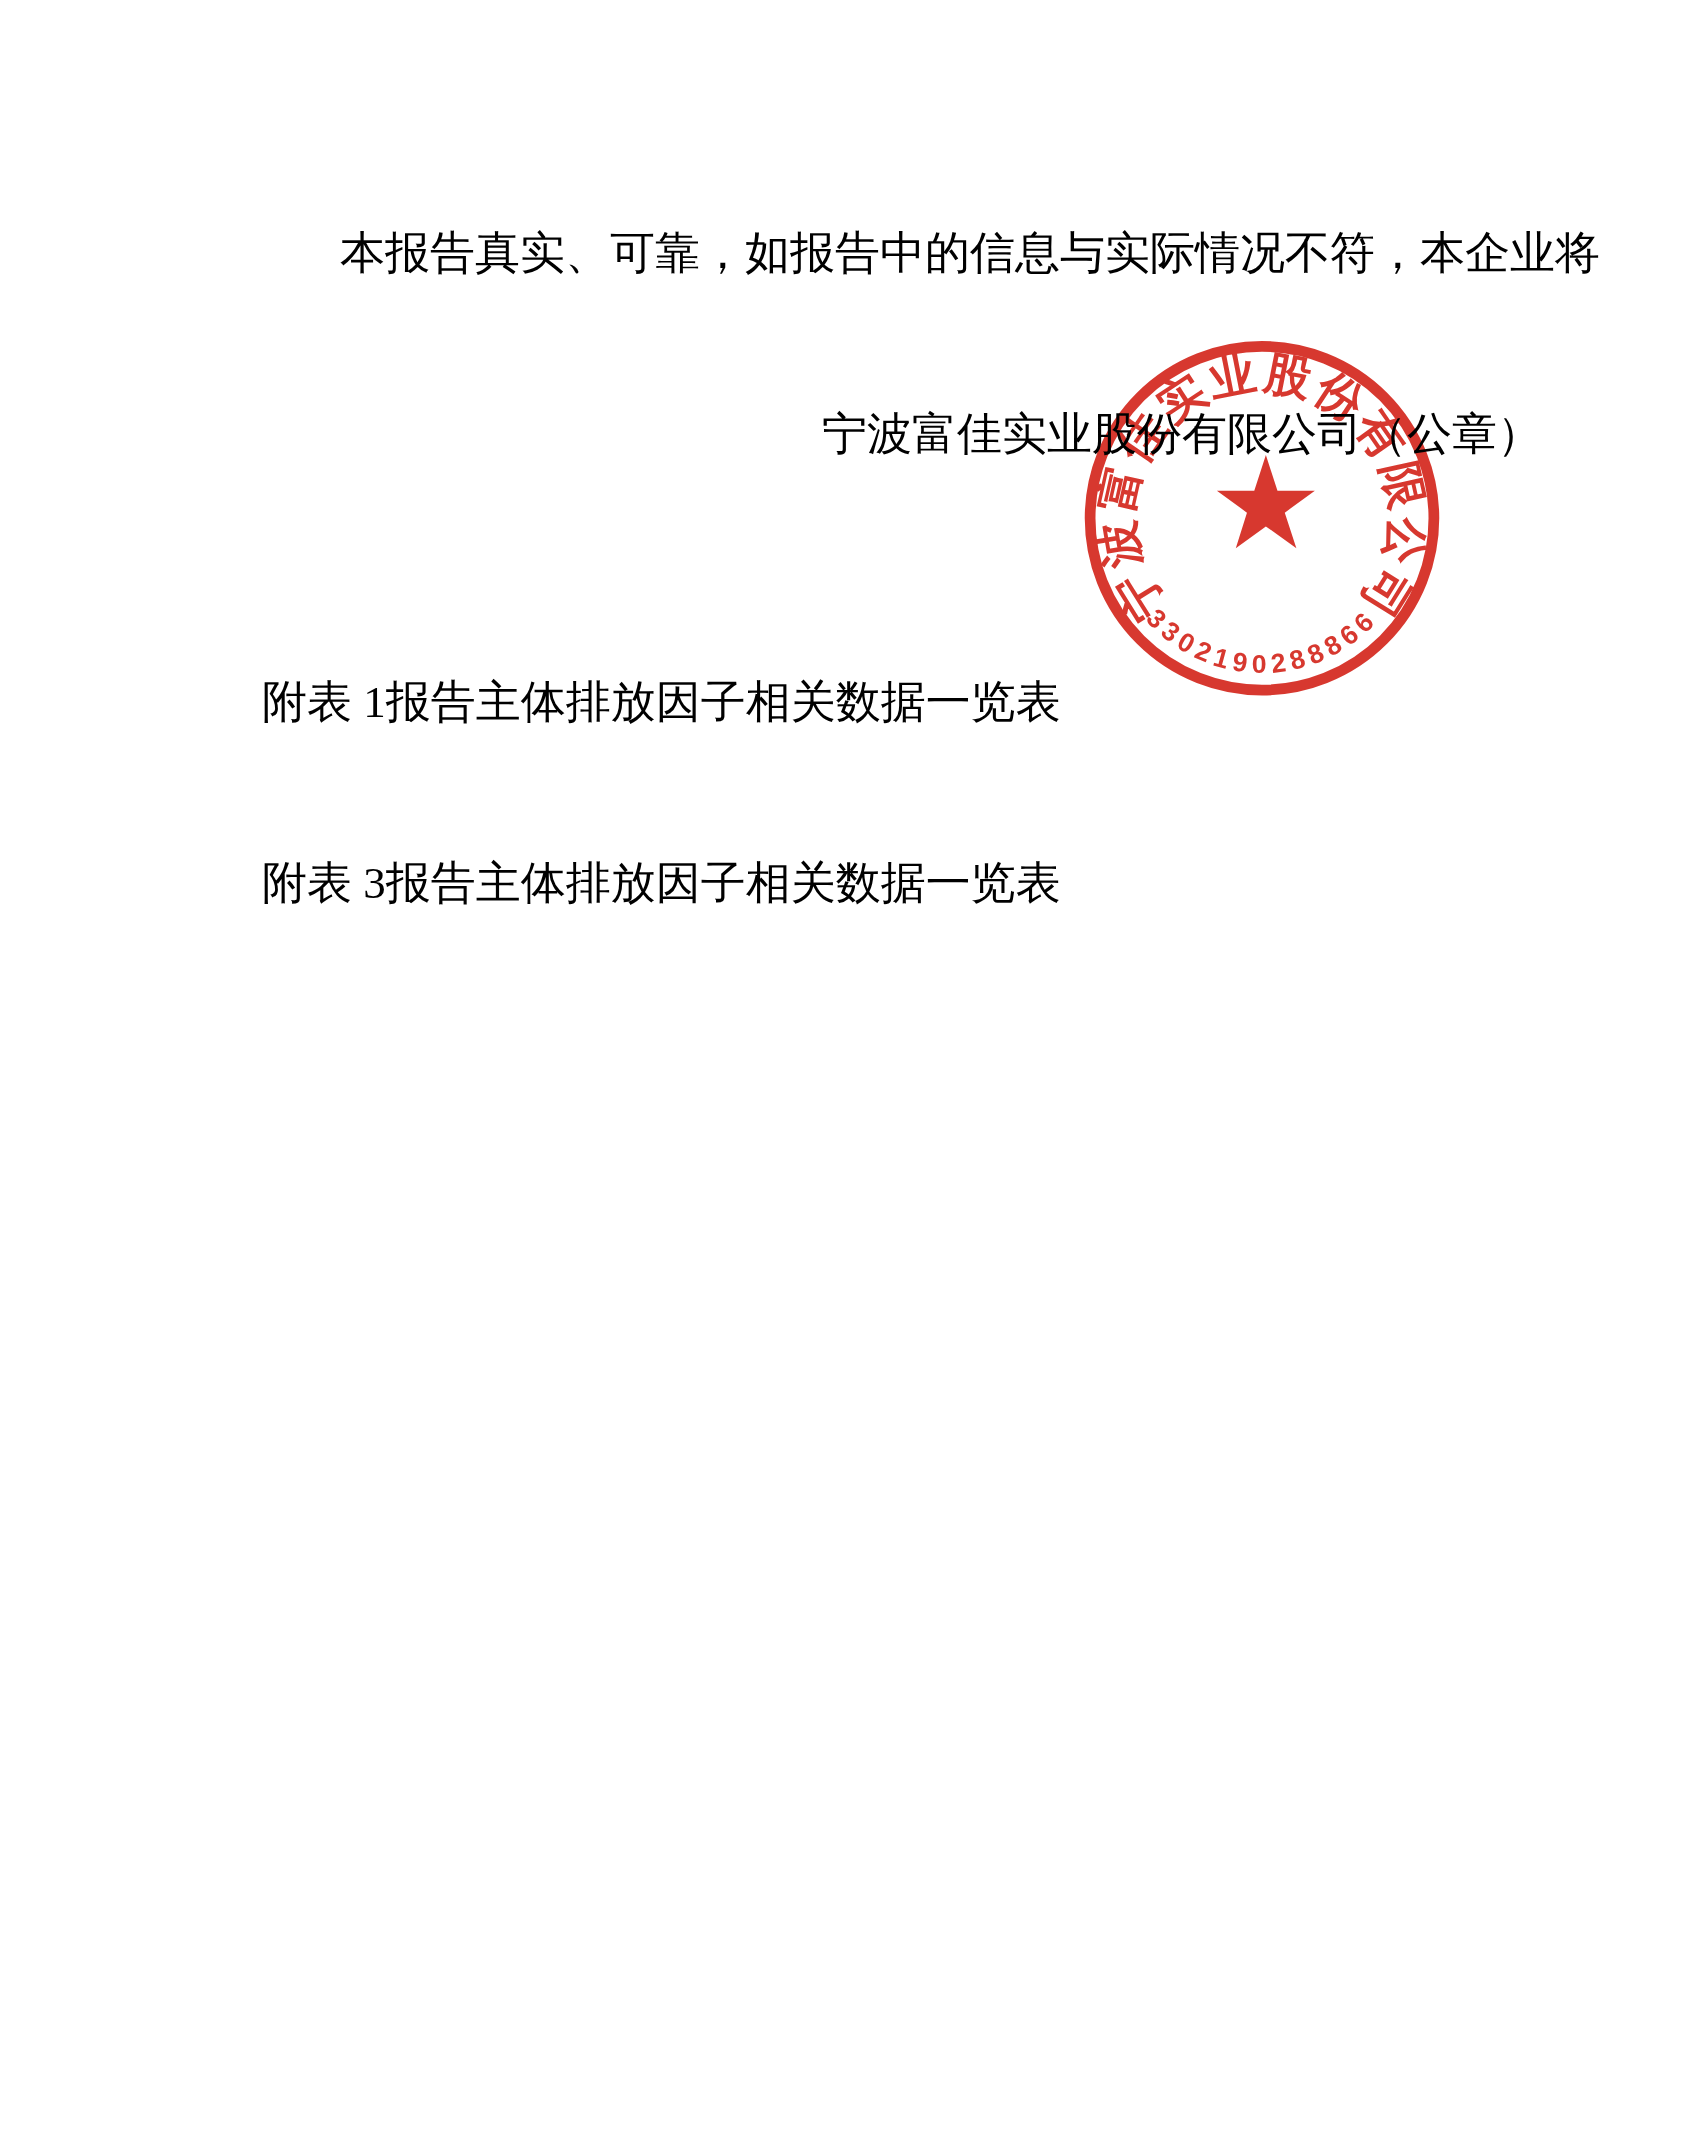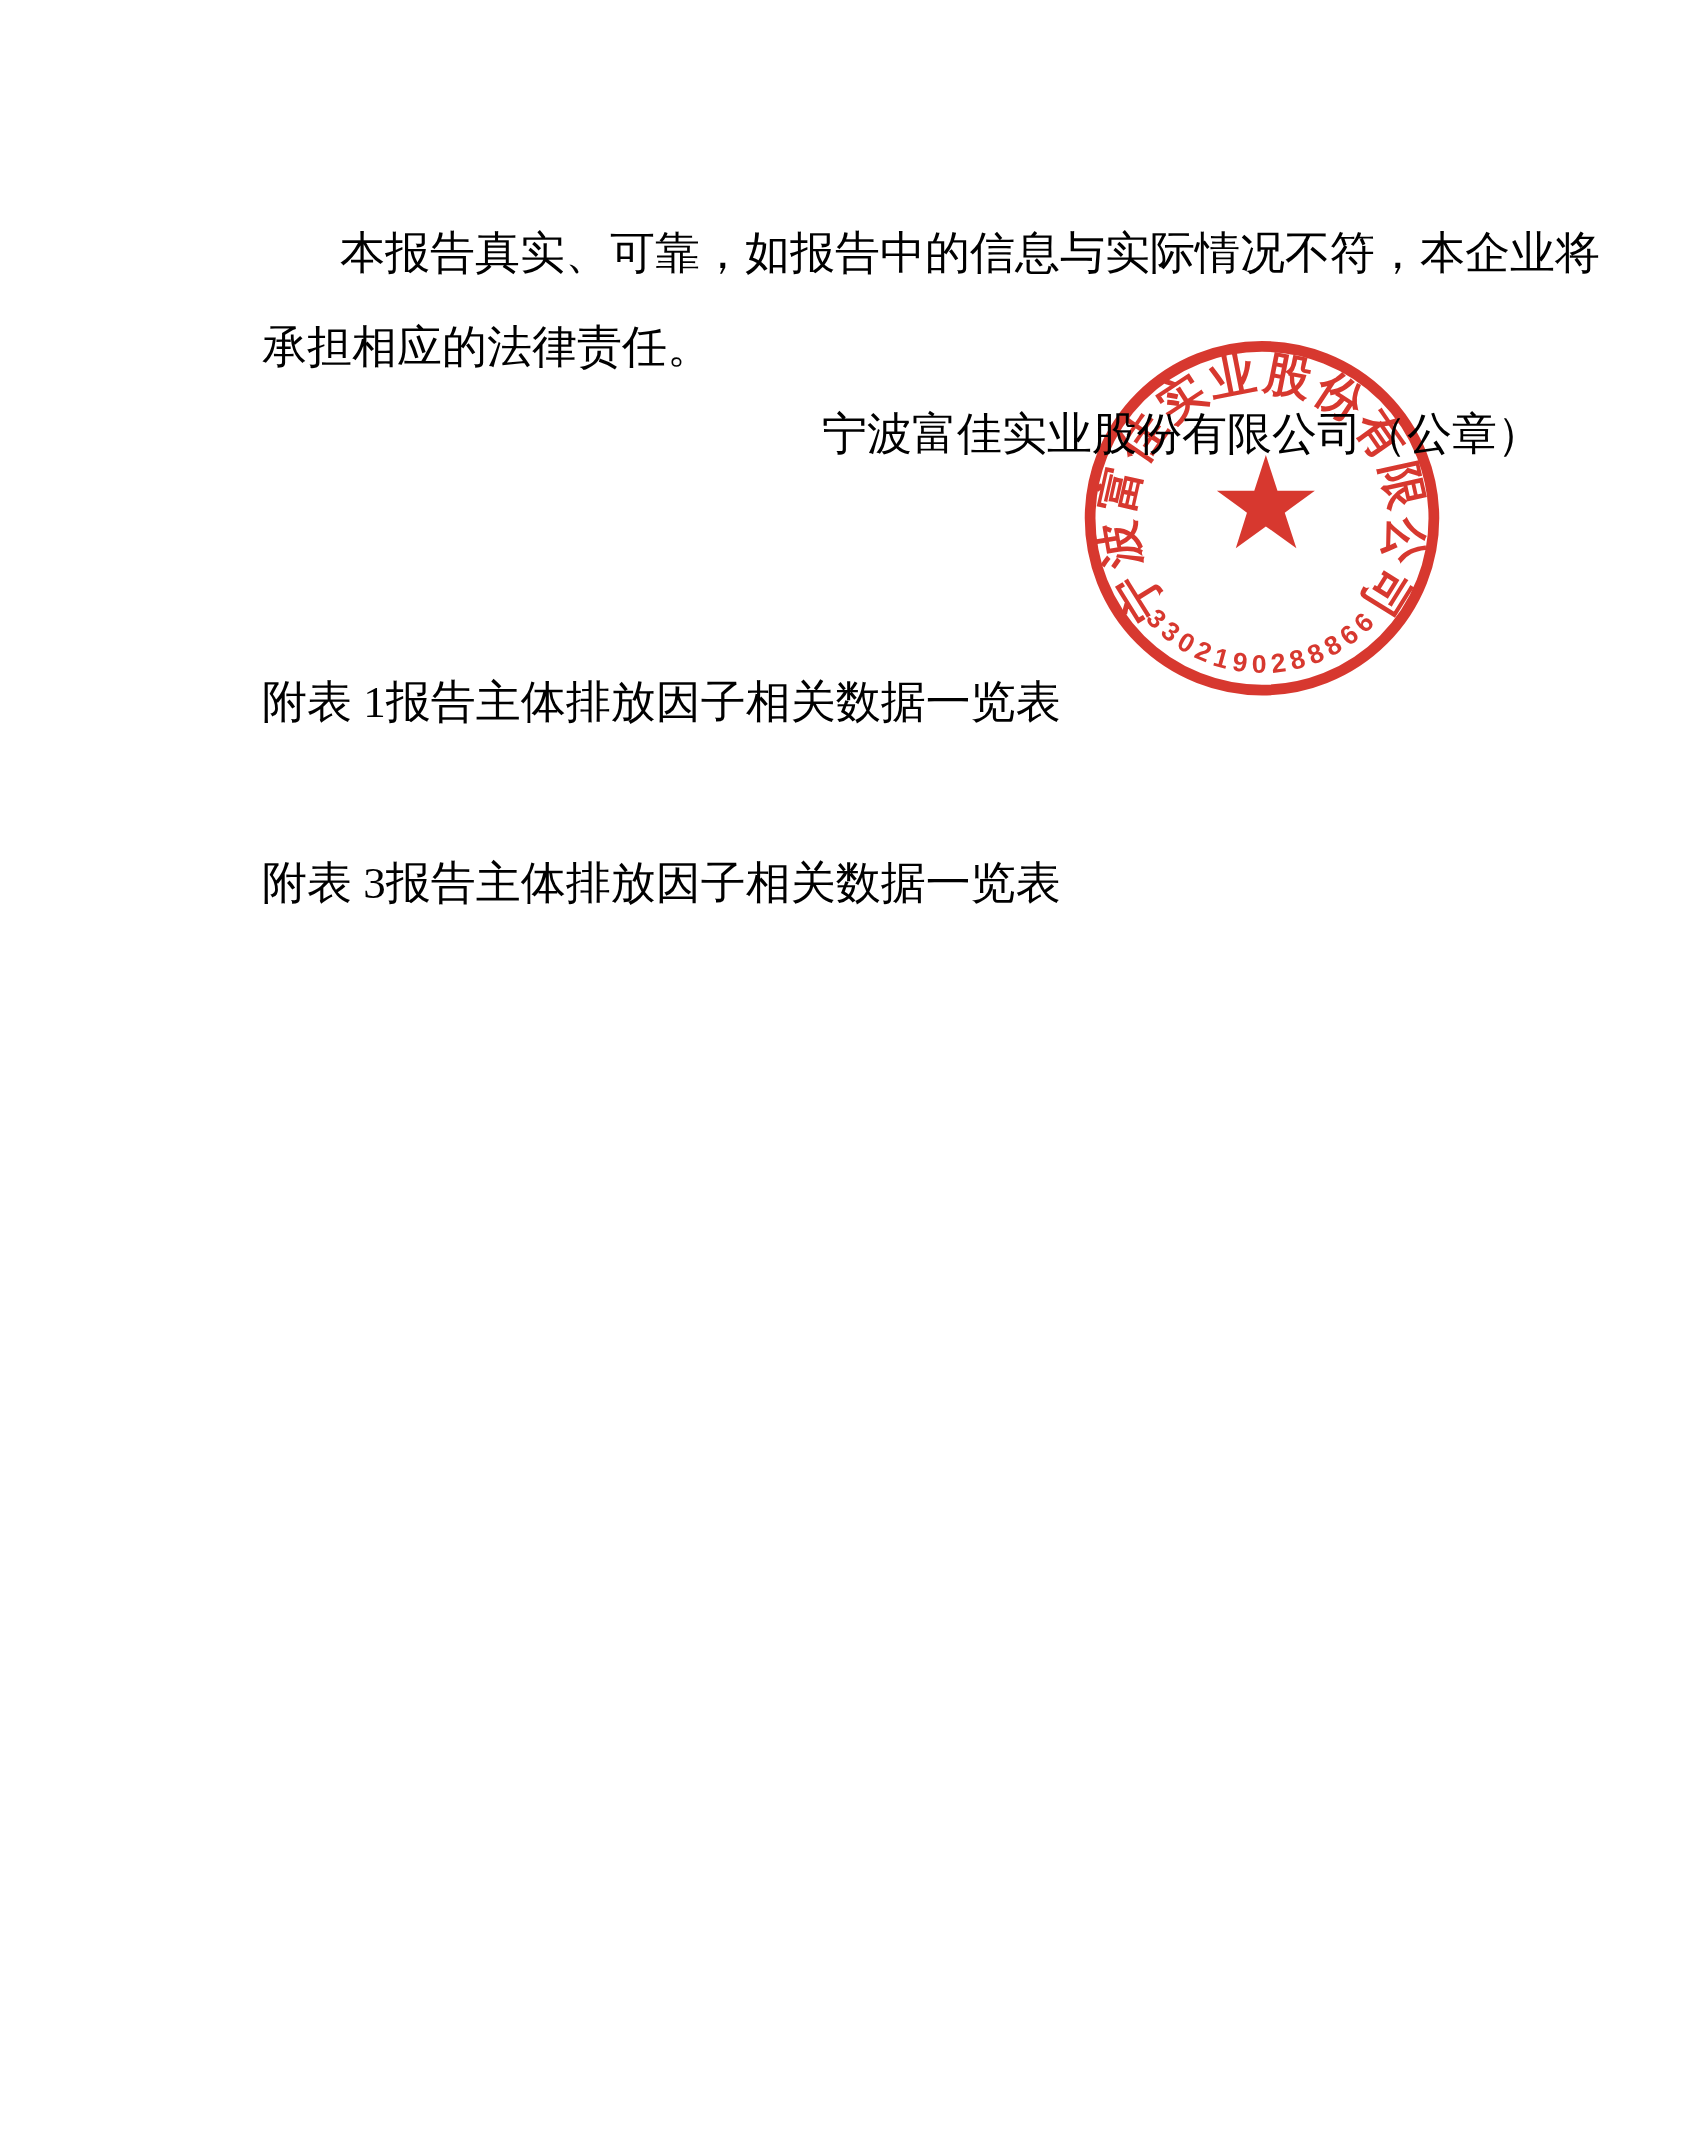--- a/index.html
+++ b/index.html
@@ -37,21 +37,20 @@
     opacity: 0.93;
   }
 </style>
 </head>
 <body>
 
 <div class="page">
 
   <div class="line statement-line1">本报告真实、可靠，如报告中的信息与实际情况不符，本企业将</div>
 
-  <div class="line statement-line2">承担相应的法律责任。</div>
 
   <div class="line company-line">宁波富佳实业股份有限公司（公章）</div>
 
 
   <svg class="seal" viewBox="0 0 860 875" xmlns="http://www.w3.org/2000/svg">
     <defs>
       <path id="seal-arc-top" d="M 217.9 650.1 A 300 300 0 1 1 642.1 650.1" fill="none"></path>
       <path id="seal-arc-bottom" d="M 118.2 618 A 360 360 0 0 0 741.8 618" fill="none"></path>
     </defs>
     <circle cx="430" cy="438" r="400" fill="none" stroke-width="25" stroke="#d42a20"></circle>

